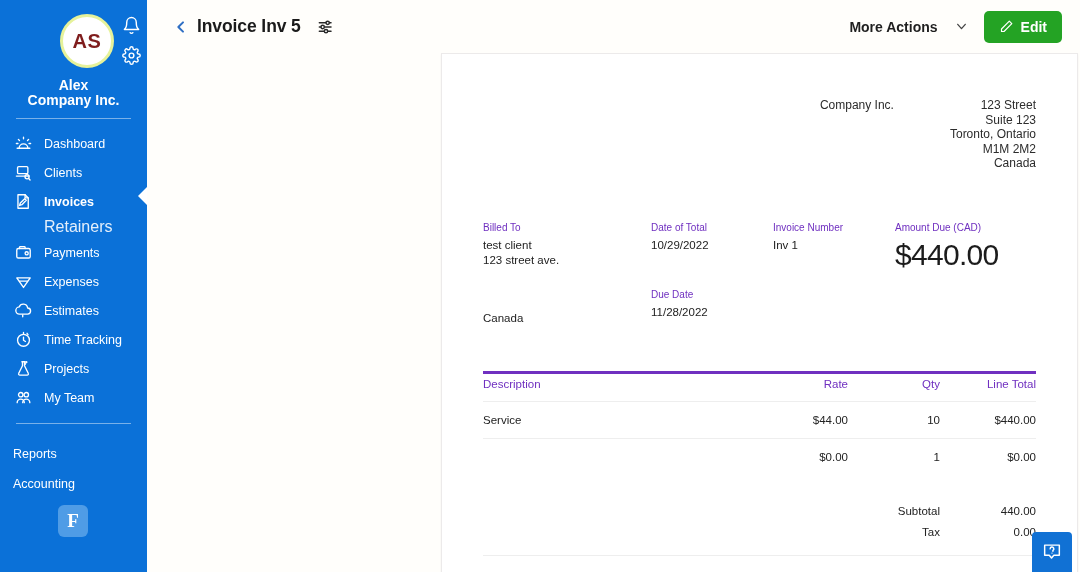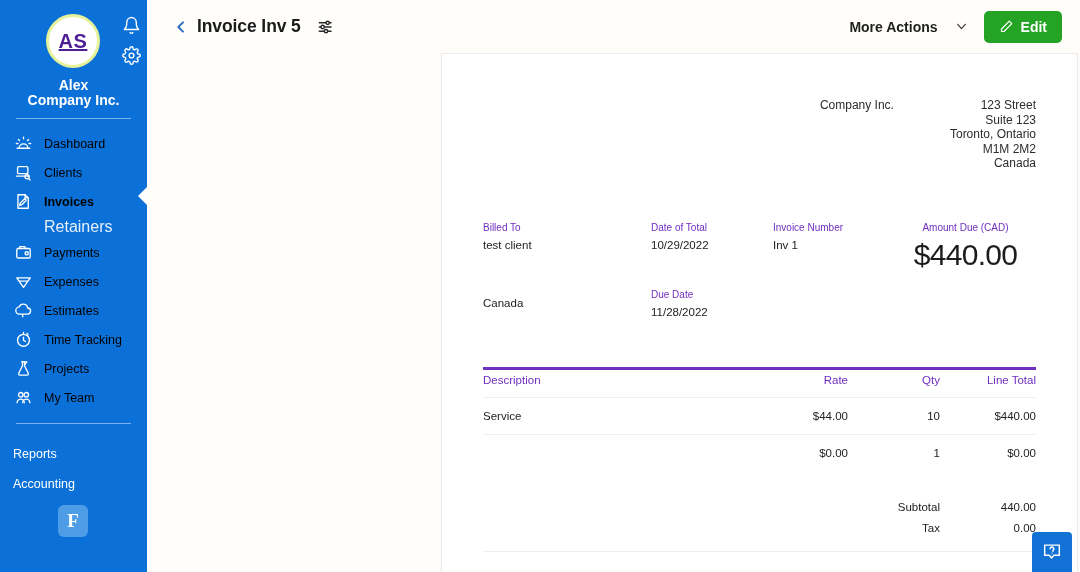--- a/index.html
+++ b/index.html
@@ -14,28 +14,27 @@
   
   .sidebar {
     width: 147px; height: 572px;
     background: #0b71d8;
     color: #ffffff;
     position: relative;
     flex: 0 0 147px;
   }
   .side-top { position: relative; height: 110px; }
   .avatar {
-    position: absolute; left: 46px; top: 14px;
+    position: absolute; left: 60px; top: 14px;
     width: 54px; height: 54px; border-radius: 50%;
     background: #ffffff;
     border: 3px solid #e6f29a;
     display: flex; align-items: center; justify-content: center;
-    font-size: 20px; font-weight: 700; color: #4c1d95;
+    font-size: 20px; font-weight: 700; color: #7f1d1d;
     letter-spacing: .5px;
-    text-decoration: underline;
   }
   .bell, .gear {
     position: absolute; left: 122px;
     width: 19px; height: 19px; color: #fff;
   }
   .bell { top: 16px; }
   .gear { top: 46px; }
   .bell svg, .gear svg { width: 100%; height: 100%; display: block; }
 
   .user-name {
@@ -46,21 +45,21 @@
 
   .divider {
     height: 1px; background: rgba(255,255,255,.45);
     margin: 8px 16px 10px 16px;
   }
   .divider.lower { margin: 11px 16px 15px 16px; }
 
   .nav-item {
     display: flex; align-items: center;
     height: 29px; padding-left: 13px;
-    font-size: 12.5px; color: #000000;
+    font-size: 12.5px; color: #ffffff;
     cursor: pointer; position: relative;
   }
   .nav-item .nico {
     width: 20px; height: 20px; margin-right: 11px;
     display: flex; align-items: center; justify-content: center;
     flex: 0 0 20px;
   }
   .nav-item .nico svg { width: 19px; height: 19px; display: block; }
   .nav-item.active .nav-label { font-weight: 700; }
   .nav-sub {
@@ -155,21 +154,21 @@
   }
   .company-name { margin-right: 56px; padding-top: 0; }
   .company-addr { text-align: right; }
 
   .meta-row {
     display: flex; margin-top: 49px; position: relative;
   }
   .meta-col-billed { width: 168px; }
   .meta-col-dates { width: 122px; }
   .meta-col-num { width: 122px; }
-  .meta-col-amt { flex: 1; text-align: center; }
+  .meta-col-amt { flex: 1; text-align: left; }
   .meta-label {
     font-size: 10px; color: #7030c0; line-height: 15px;
     margin-bottom: 3px;
   }
   .meta-val { font-size: 11.5px; color: #222; line-height: 15px; }
   .billed-country { margin-top: 44px; font-size: 11.5px; color: #222; }
   .due-block { margin-top: 34px; }
   .amount-due {
     font-size: 30px; color: #1c1c1c; line-height: 34px;
     margin-top: 2px; letter-spacing: -.7px;
@@ -412,20 +411,21 @@
               <div>Toronto, Ontario</div>
               <div>M1M 2M2</div>
               <div>Canada</div>
             </div>
           </div>
 
           <div class="meta-row">
             <div class="meta-col-billed">
               <div class="meta-label">Billed To</div>
               <div class="meta-val">test client</div>
+              <div class="meta-val">123 street ave.</div>
               <div class="billed-country">Canada</div>
             </div>
 
             <div class="meta-col-dates">
               <div class="meta-label">Date of Total</div>
               <div class="meta-val">10/29/2022</div>
               <div class="due-block">
                 <div class="meta-label">Due Date</div>
                 <div class="meta-val">11/28/2022</div>
               </div>

